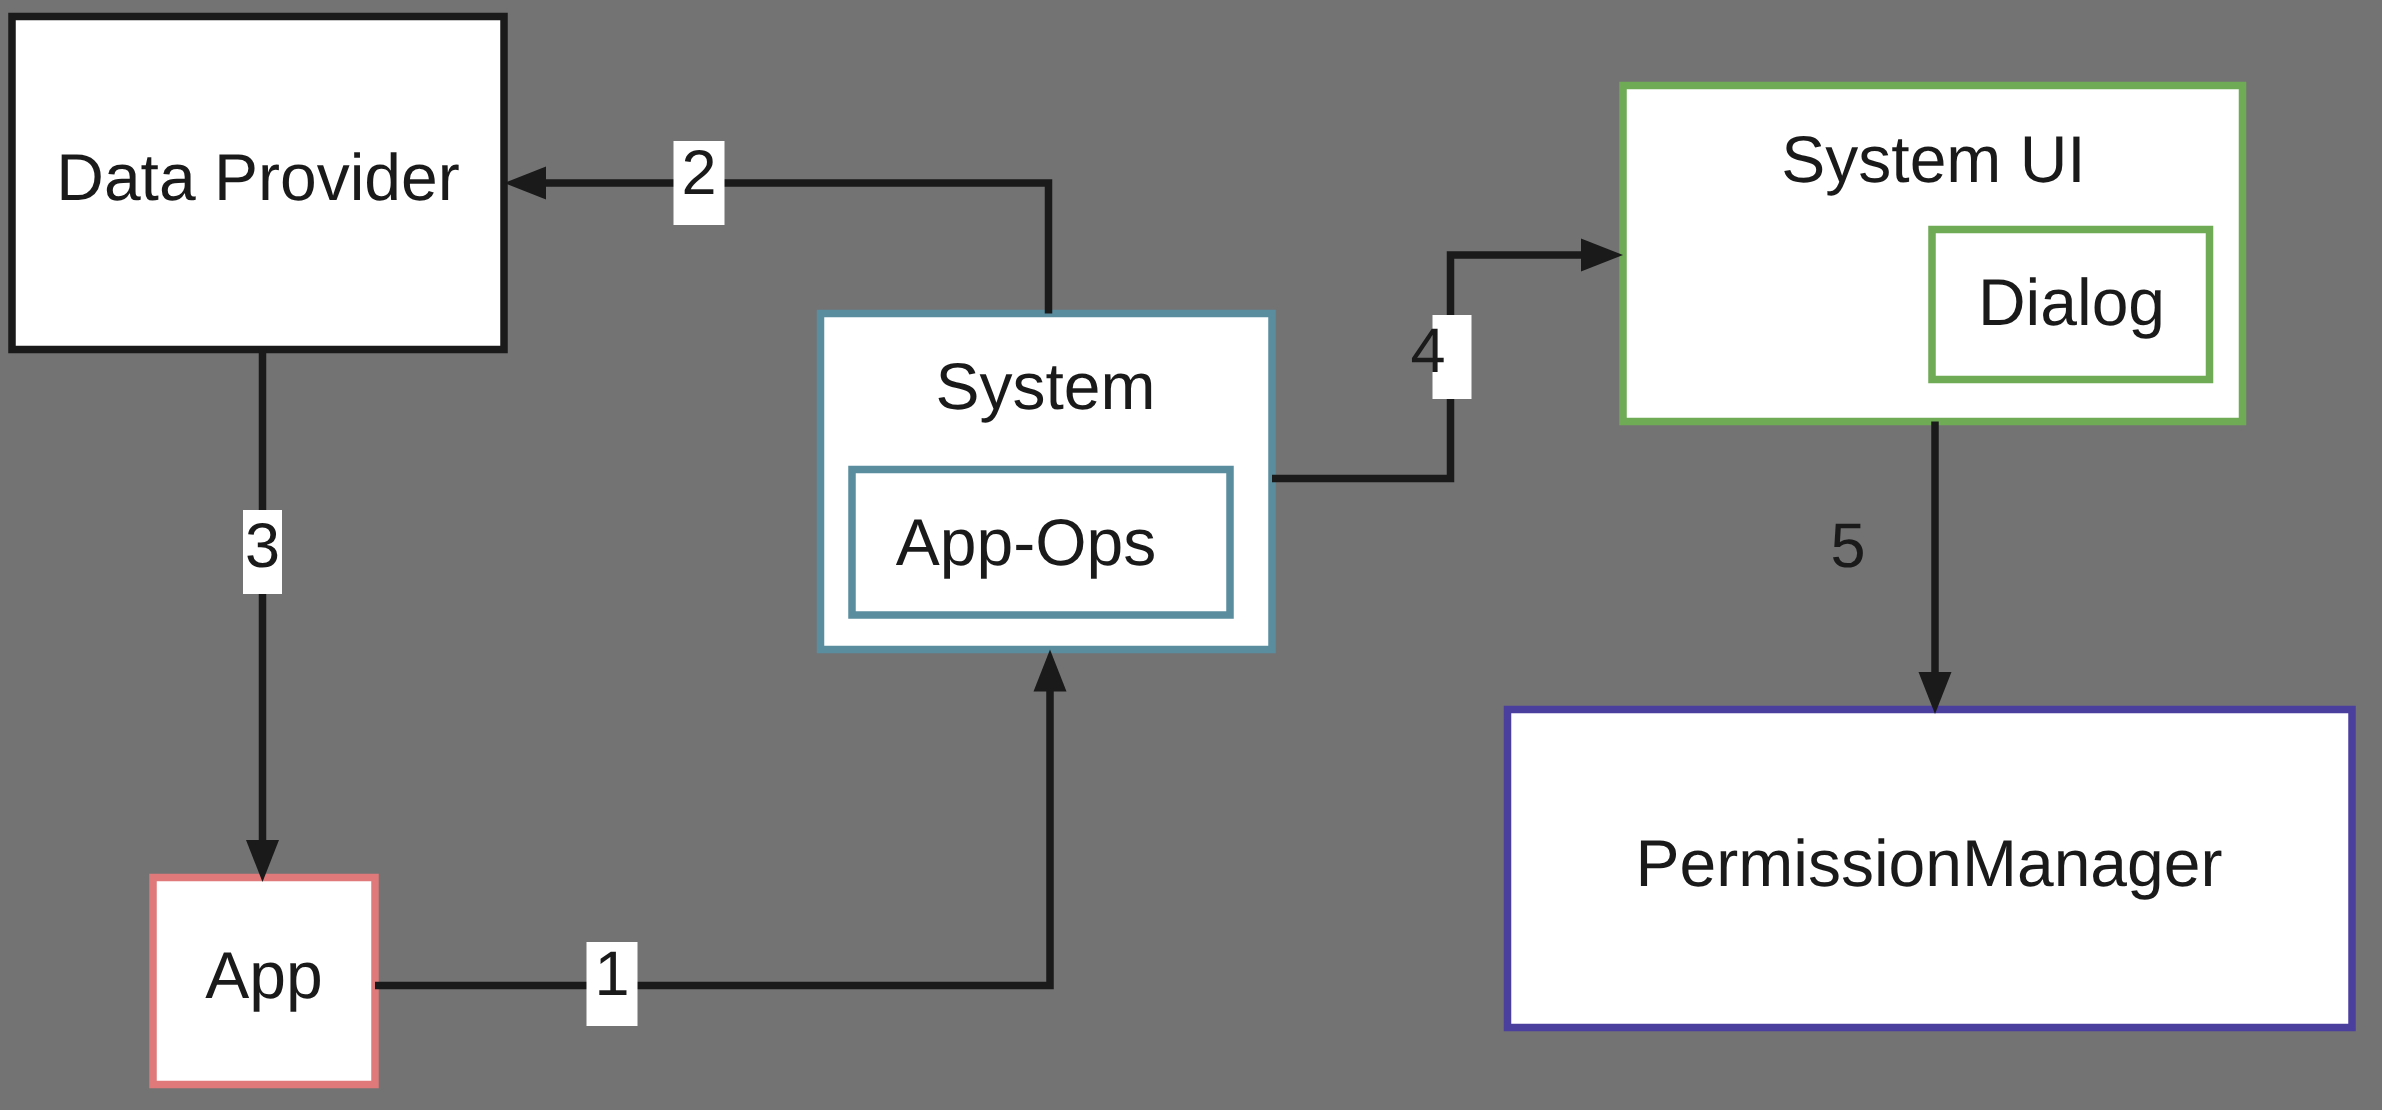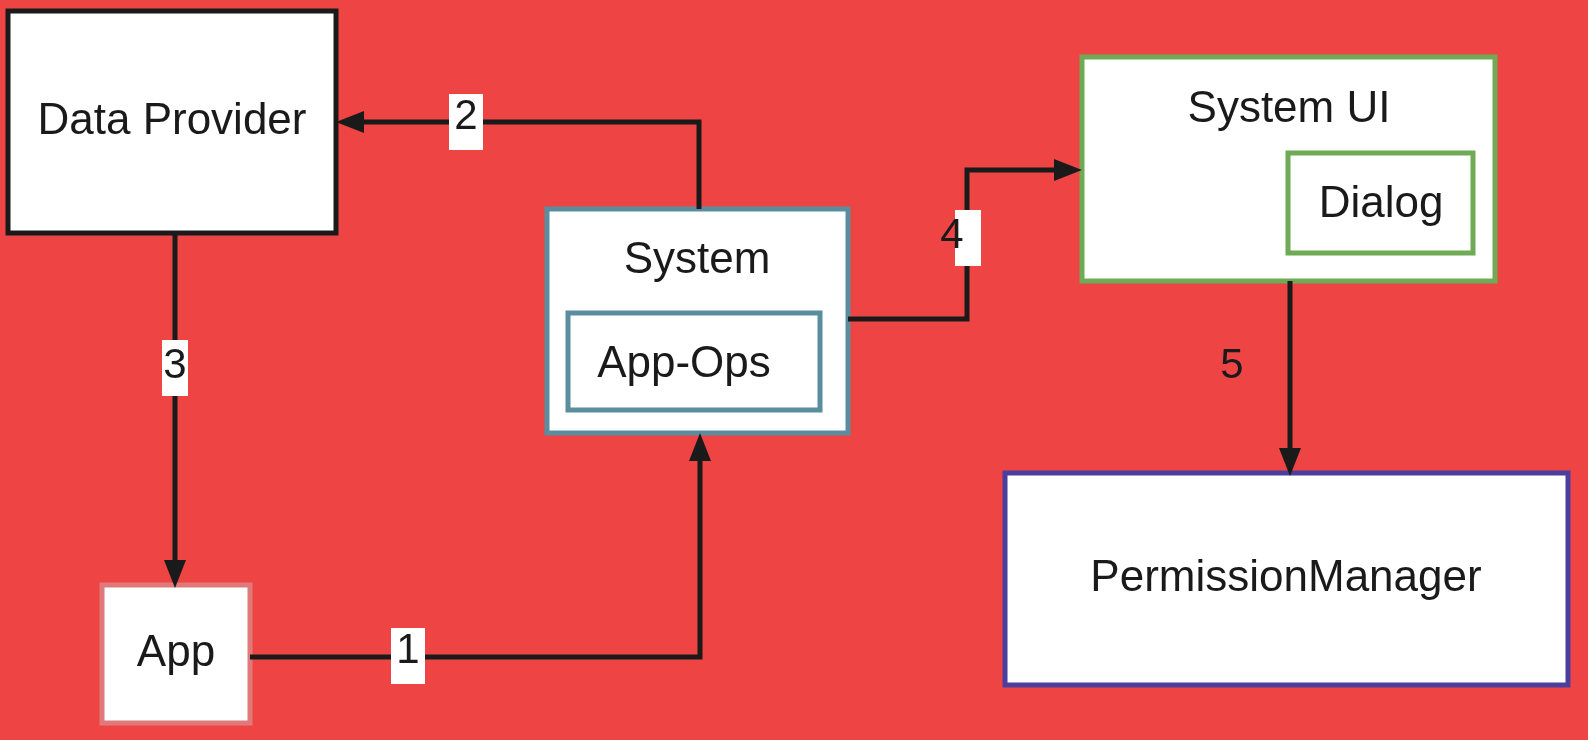--- a/index.html
+++ b/index.html
@@ -10,21 +10,21 @@
   body {
     width: 1588px;
     height: 740px;
     font-family: "Liberation Sans", sans-serif;
     overflow: hidden;
   }
   #diagram-root {
     position: relative;
     width: 1588px;
     height: 740px;
-    background: #ef4444;
+    background: #737373;
   }
   svg#diagram-svg {
     display: block;
     width: 1588px;
     height: 740px;
   }
   .node-box {
     fill: #ffffff;
   }
   .node-label {

